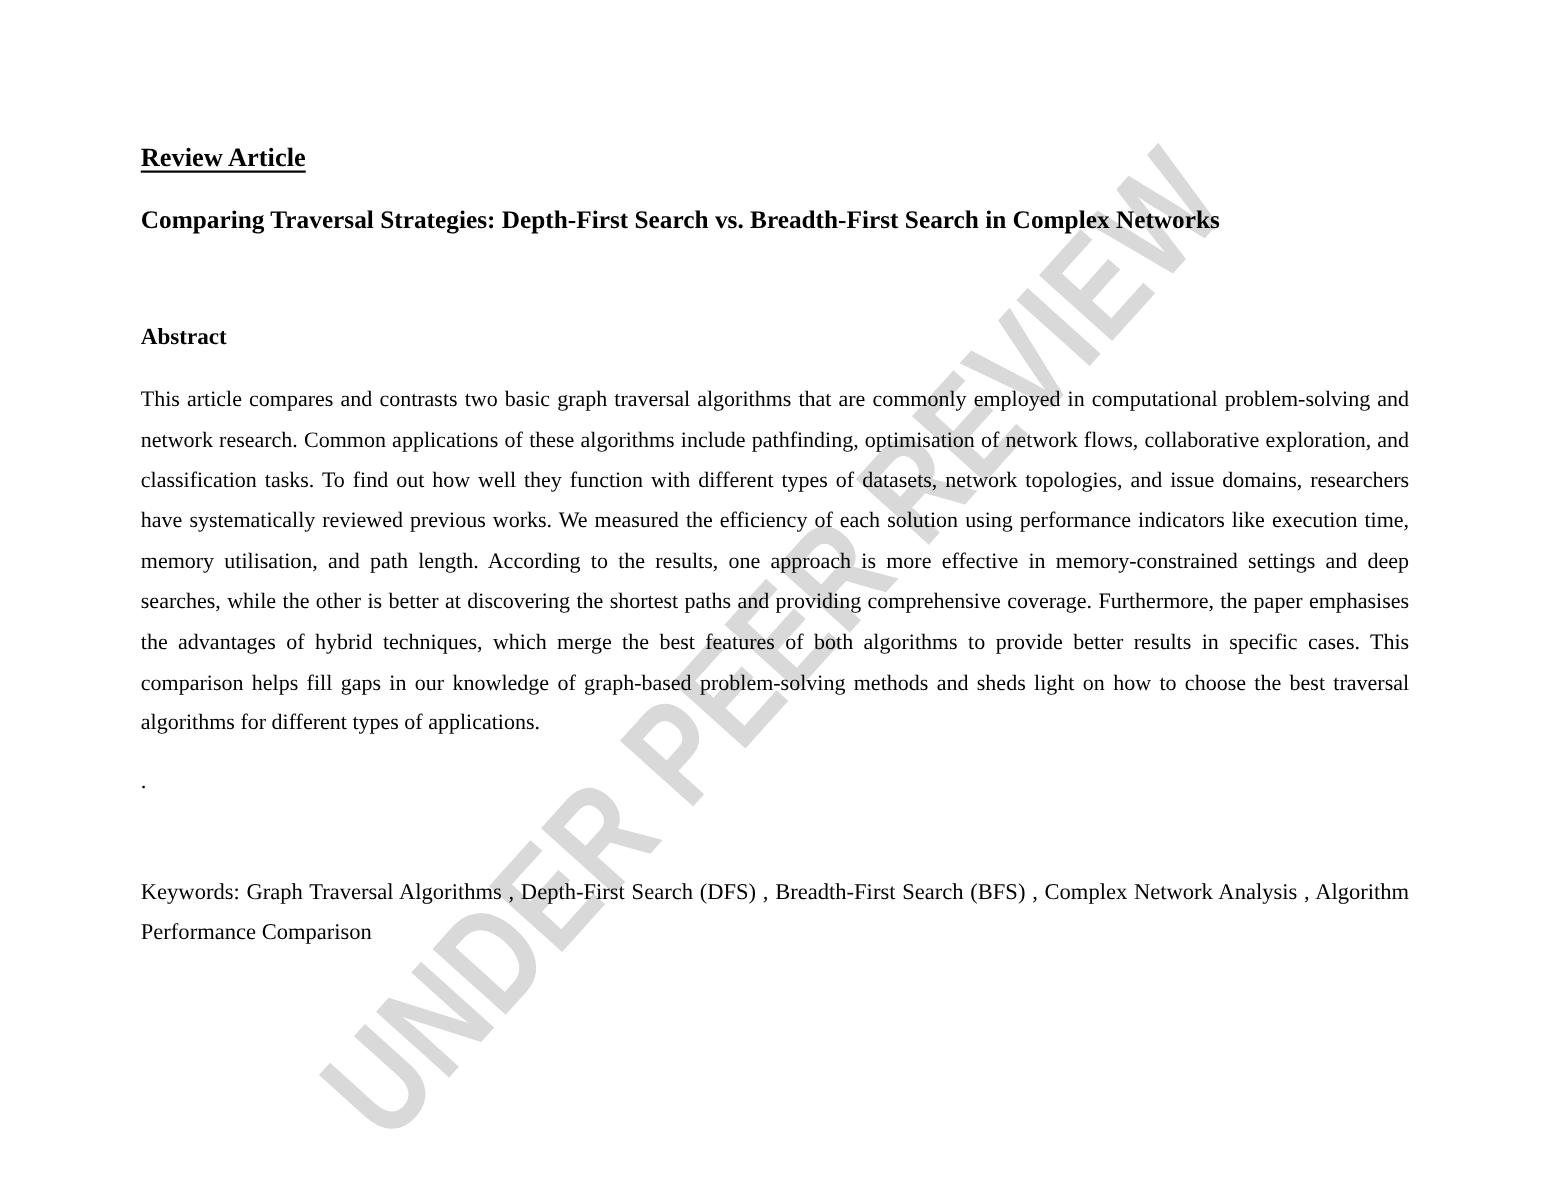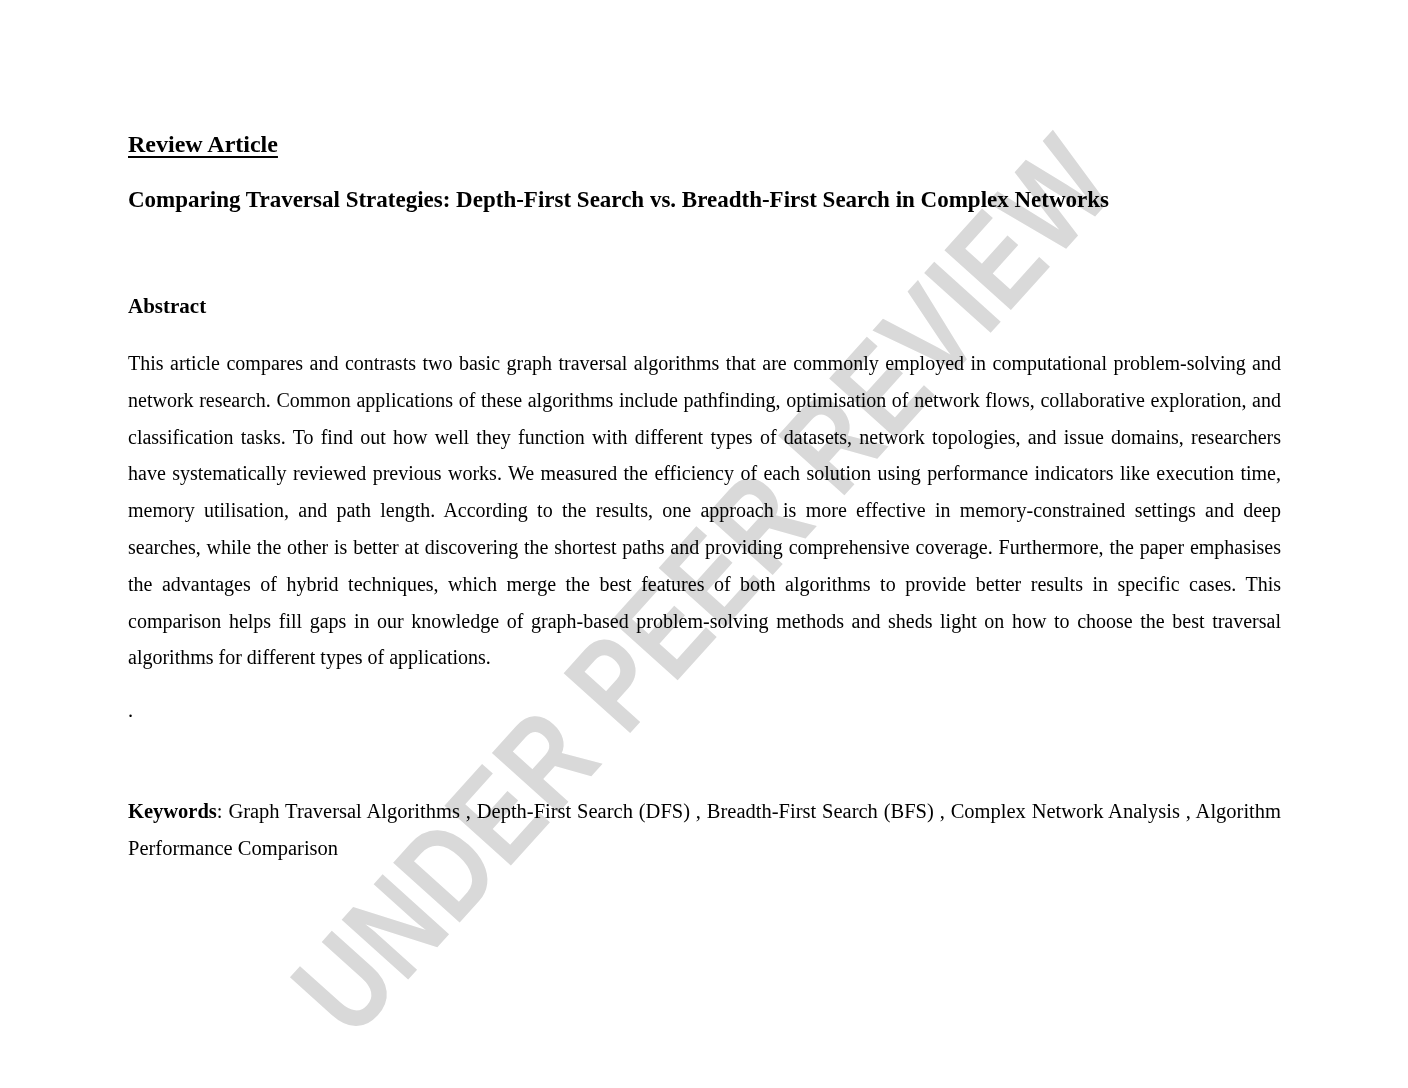--- a/index.html
+++ b/index.html
@@ -67,21 +67,21 @@
     font-size: 20.5px;
     line-height: 36.8px;
   }
   .keywords {
     top: 793px;
     font-size: 20.5px;
     line-height: 37px;
     text-align: justify;
   }
   .keywords .kw-label {
-    font-weight: bold;
+    font-weight: normal;
     margin-top: 44px;
   }
 </style>
 </head>
 <body>
 
 <div class="page">
 
   <div class="watermark">UNDER PEER REVIEW</div>
 

